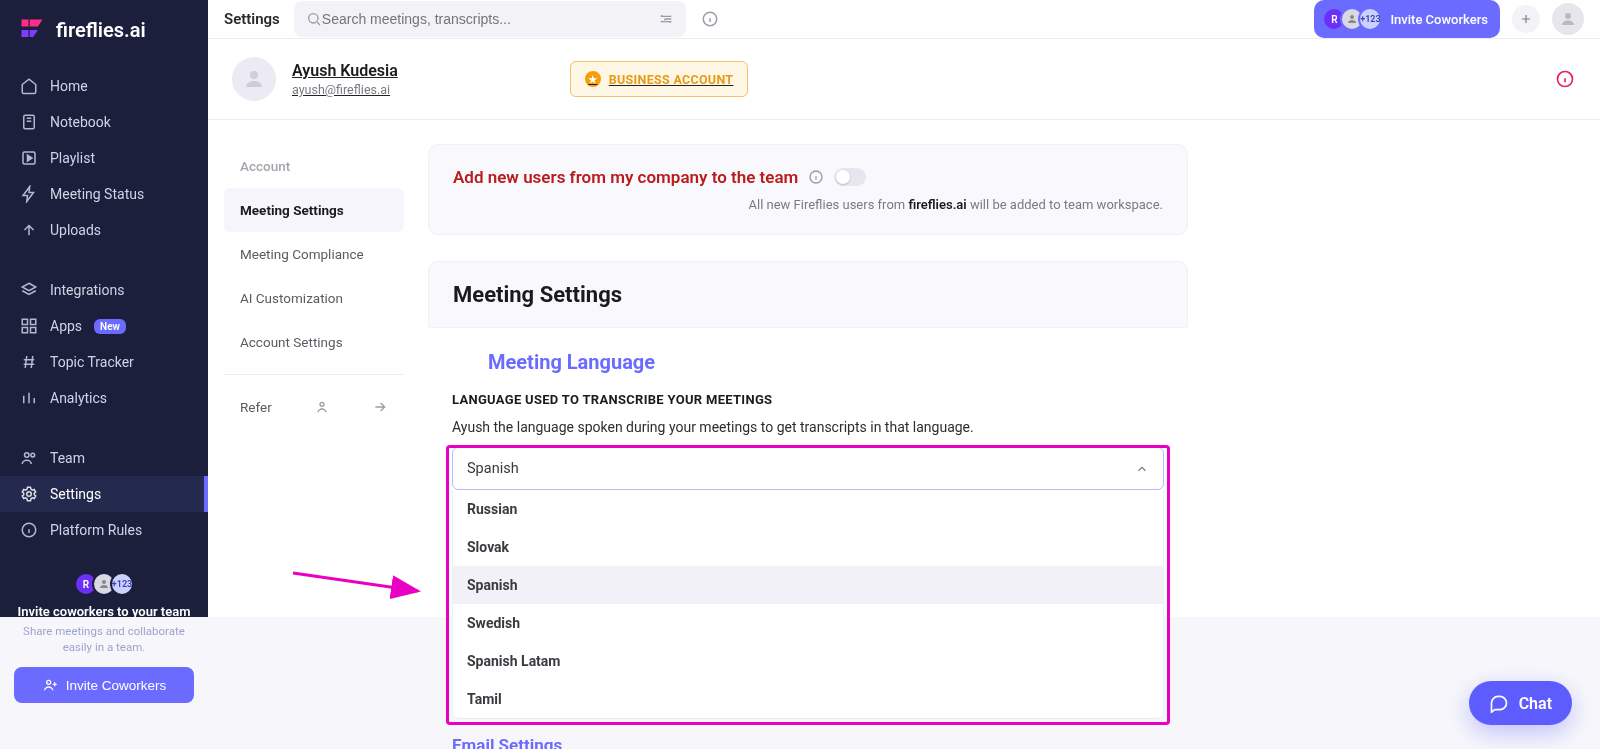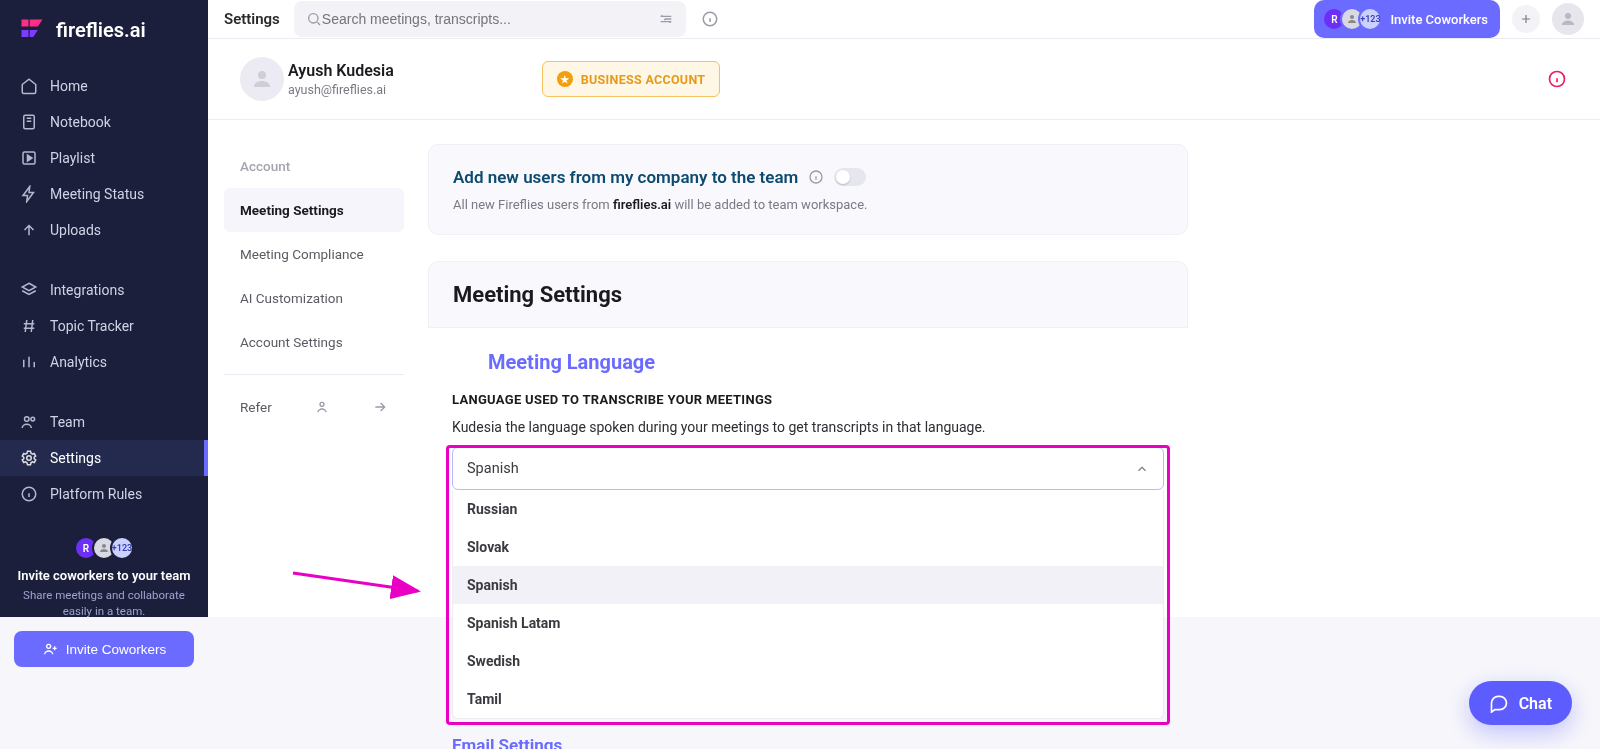--- a/index.html
+++ b/index.html
@@ -33,41 +33,41 @@
   .page-name { font-size:15px; font-weight:600; color:#2a2a2a; }
   .search { flex:0 0 392px; height:36px; background:#f3f2f7; border-radius:8px; display:flex; align-items:center; padding:0 12px; color:#9c9aa6; }
   .search input { border:none; background:transparent; outline:none; font-size:14px; flex:1; }
   .sliders { margin-left:auto; }
   .topbar .ico-btn { width:20px; height:20px; color:#9c9aa6; display:flex; align-items:center; justify-content:center; }
   .top-right { margin-left:auto; display:flex; align-items:center; gap:12px; }
   .invite-cowork { background:#6b6cff; color:#fff; border-radius:10px; padding:7px 12px 7px 8px; display:flex; align-items:center; gap:8px; font-size:13px; font-weight:500; cursor:pointer; }
   .plus-circle { width:28px; height:28px; border-radius:50%; background:#f3f2f7; display:flex; align-items:center; justify-content:center; color:#7a7a85; cursor:pointer; }
   .top-avatar { width:32px; height:32px; border-radius:50%; background:#e7e6ec; display:flex; align-items:center; justify-content:center; }
   
-  .profile-bar { display:flex; align-items:center; padding:18px 32px; gap:4px; border-bottom:1px solid #eceaf2; }
+  .profile-bar { display:flex; align-items:center; padding:18px 24px; gap:16px; border-bottom:1px solid #eceaf2;text-decoration:underline; }
   .profile-ava { width:44px; height:44px; border-radius:50%; background:#eceaf2; display:flex; align-items:center; justify-content:center; }
   .profile-name { font-size:16px; font-weight:600; color:#1b1b1f; }
   .profile-mail { font-size:12.5px; color:#7a7a85; margin-top:2px; }
   .biz-badge-real { border:1px solid #f6c15f; background:#fff7e6; color:#e79a18; border-radius:6px; padding:9px 14px; display:flex; align-items:center; gap:8px; font-size:12.5px; font-weight:700; letter-spacing:.3px; }
   .biz-star { width:16px; height:16px; border-radius:50%; background:#f59e0b; display:flex; align-items:center; justify-content:center; color:#fff; font-size:10px; }
   .info-icon-right { margin-left:auto; color:#e91e63; width:22px; height:22px; display:flex; align-items:center; justify-content:center; }
   
   .content { display:flex; padding:24px 0 0 0; gap:24px; }
   .settings-nav { width:180px; flex:none; margin-left:16px; }
   .settings-nav .sitem { padding:14px 16px; font-size:13.5px; color:#5c5b63; cursor:pointer; border-radius:6px; }
   .settings-nav .sitem.muted { color:#a5a4ad; font-weight:500; }
   .settings-nav .sitem.active { background:#f6f5fb; font-weight:700; color:#1b1b1f; }
   .settings-nav .sdiv { height:1px; background:#eceaf2; margin:10px 0; }
   .refer-row { display:flex; align-items:center; justify-content:space-between; padding:14px 16px; font-size:13.5px; color:#5c5b63; cursor:pointer; }
   .settings-body { flex:1; padding-right:32px; }
   .card { background:#f9f8fd; border:1px solid #f1eff7; border-radius:10px; padding:22px 24px; }
-  .addusers-title { font-size:17px; font-weight:600; color:#0c4a6e; display:flex; align-items:center; gap:10px; }
+  .addusers-title { font-size:17px; font-weight:600; color:#b91c1c; display:flex; align-items:center; gap:10px; }
   .toggle { width:32px; height:18px; background:#e6e6ef; border-radius:10px; position:relative; cursor:pointer; }
   .toggle .knob { width:14px; height:14px; background:#fff; border-radius:50%; position:absolute; top:2px; left:2px; box-shadow:0 1px 2px rgba(0,0,0,.2); }
-  .addusers-sub { font-size:13px; color:#7a7a85; margin-top:10px; }
+  .addusers-sub { font-size:13px; color:#7a7a85; margin-top:10px;text-align:right; }
   .addusers-sub b { color:#1b1b1f; font-weight:600; }
   .meeting-settings-head { margin-top:26px; font-size:22px; font-weight:700; color:#1b1b1f; padding:20px 24px; background:#f9f8fd; border:1px solid #f1eff7; border-radius:10px 10px 0 0; }
   .ms-body { padding:22px 24px 30px 24px; }
   .sub-title { color:#6b6cff; font-size:20px; font-weight:700;margin-left:36px; }
   .upper-label { font-size:13px; font-weight:700; letter-spacing:.3px; color:#1b1b1f; margin-top:18px; }
   .helper { font-size:14px; color:#2d2d33; margin-top:12px; }
   .highlight-wrap { position:relative; margin-top:12px; }
   .highlight-box { position:absolute; top:-2px; left:-6px; right:-6px; bottom:-6px; border:3px solid #ea00c4; border-radius:4px; pointer-events:none; }
   .select { border:1px solid #b8b9ff; border-radius:6px; padding:12px 14px; display:flex; align-items:center; justify-content:space-between; font-size:14.5px; color:#3a3a40; cursor:pointer; background:#fff; }
   .dropdown { border:1px solid #ececf2; border-top:none; border-radius:0 0 6px 6px; overflow:hidden; background:#fff; }
@@ -142,20 +142,32 @@
     </div>
     <div class="nav-divider"></div>
     <div class="nav-section">
       <div class="nav-item">
         <span class="nav-ico">
             <svg width="18" height="18" viewBox="0 0 24 24" fill="none" stroke="currentColor" stroke-width="2">
               <path d="M12 3l9 5-9 5-9-5 9-5zM3 13l9 5 9-5"></path>
             </svg>
           </span>
         <span>Integrations</span>
+      </div>
+      <div class="nav-item">
+        <span class="nav-ico">
+            <svg width="18" height="18" viewBox="0 0 24 24" fill="none" stroke="currentColor" stroke-width="2">
+              <rect x="3" y="3" width="7" height="7"></rect>
+              <rect x="14" y="3" width="7" height="7"></rect>
+              <rect x="3" y="14" width="7" height="7"></rect>
+              <rect x="14" y="14" width="7" height="7"></rect>
+            </svg>
+          </span>
+        <span>Apps</span>
+        <span class="nav-badge">New</span>
       </div>
       <div class="nav-item">
         <span class="nav-ico">
             <svg width="18" height="18" viewBox="0 0 24 24" fill="none" stroke="currentColor" stroke-width="2">
               <path d="M5 9h14M5 15h14M9 4L7 20M17 4l-2 16"></path>
             </svg>
           </span>
         <span>Topic Tracker</span>
       </div>
       <div class="nav-item">
@@ -337,37 +349,37 @@
           <div class="addusers-sub">
             <span>All new Fireflies users from </span><b>fireflies.ai</b><span> will be added to team workspace.</span>
           </div>
         </div>
 
         <div class="meeting-settings-head">Meeting Settings</div>
 
         <div class="ms-body">
           <div class="sub-title">Meeting Language</div>
           <div class="upper-label">LANGUAGE USED TO TRANSCRIBE YOUR MEETINGS</div>
-          <div class="helper">Kudesia the language spoken during your meetings to get transcripts in that language.</div>
+          <div class="helper">Ayush the language spoken during your meetings to get transcripts in that language.</div>
 
           <div class="highlight-wrap">
             <div class="select">
               <span>Spanish</span>
               <span>
                   <svg width="14" height="14" viewBox="0 0 24 24" fill="none" stroke="#7a7a85" stroke-width="2">
                     <path d="M6 15l6-6 6 6"></path>
                   </svg>
                 </span>
             </div>
             <div class="dropdown">
               <div class="opt">Russian</div>
               <div class="opt">Slovak</div>
               <div class="opt sel">Spanish</div>
+              <div class="opt">Swedish</div>
               <div class="opt">Spanish Latam</div>
-              <div class="opt">Swedish</div>
               <div class="opt">Tamil</div>
             </div>
             <div class="highlight-box"></div>
           </div>
 
           <div class="email-head">Email Settings</div>
         </div>
       </div>
     </div>
   </main>

